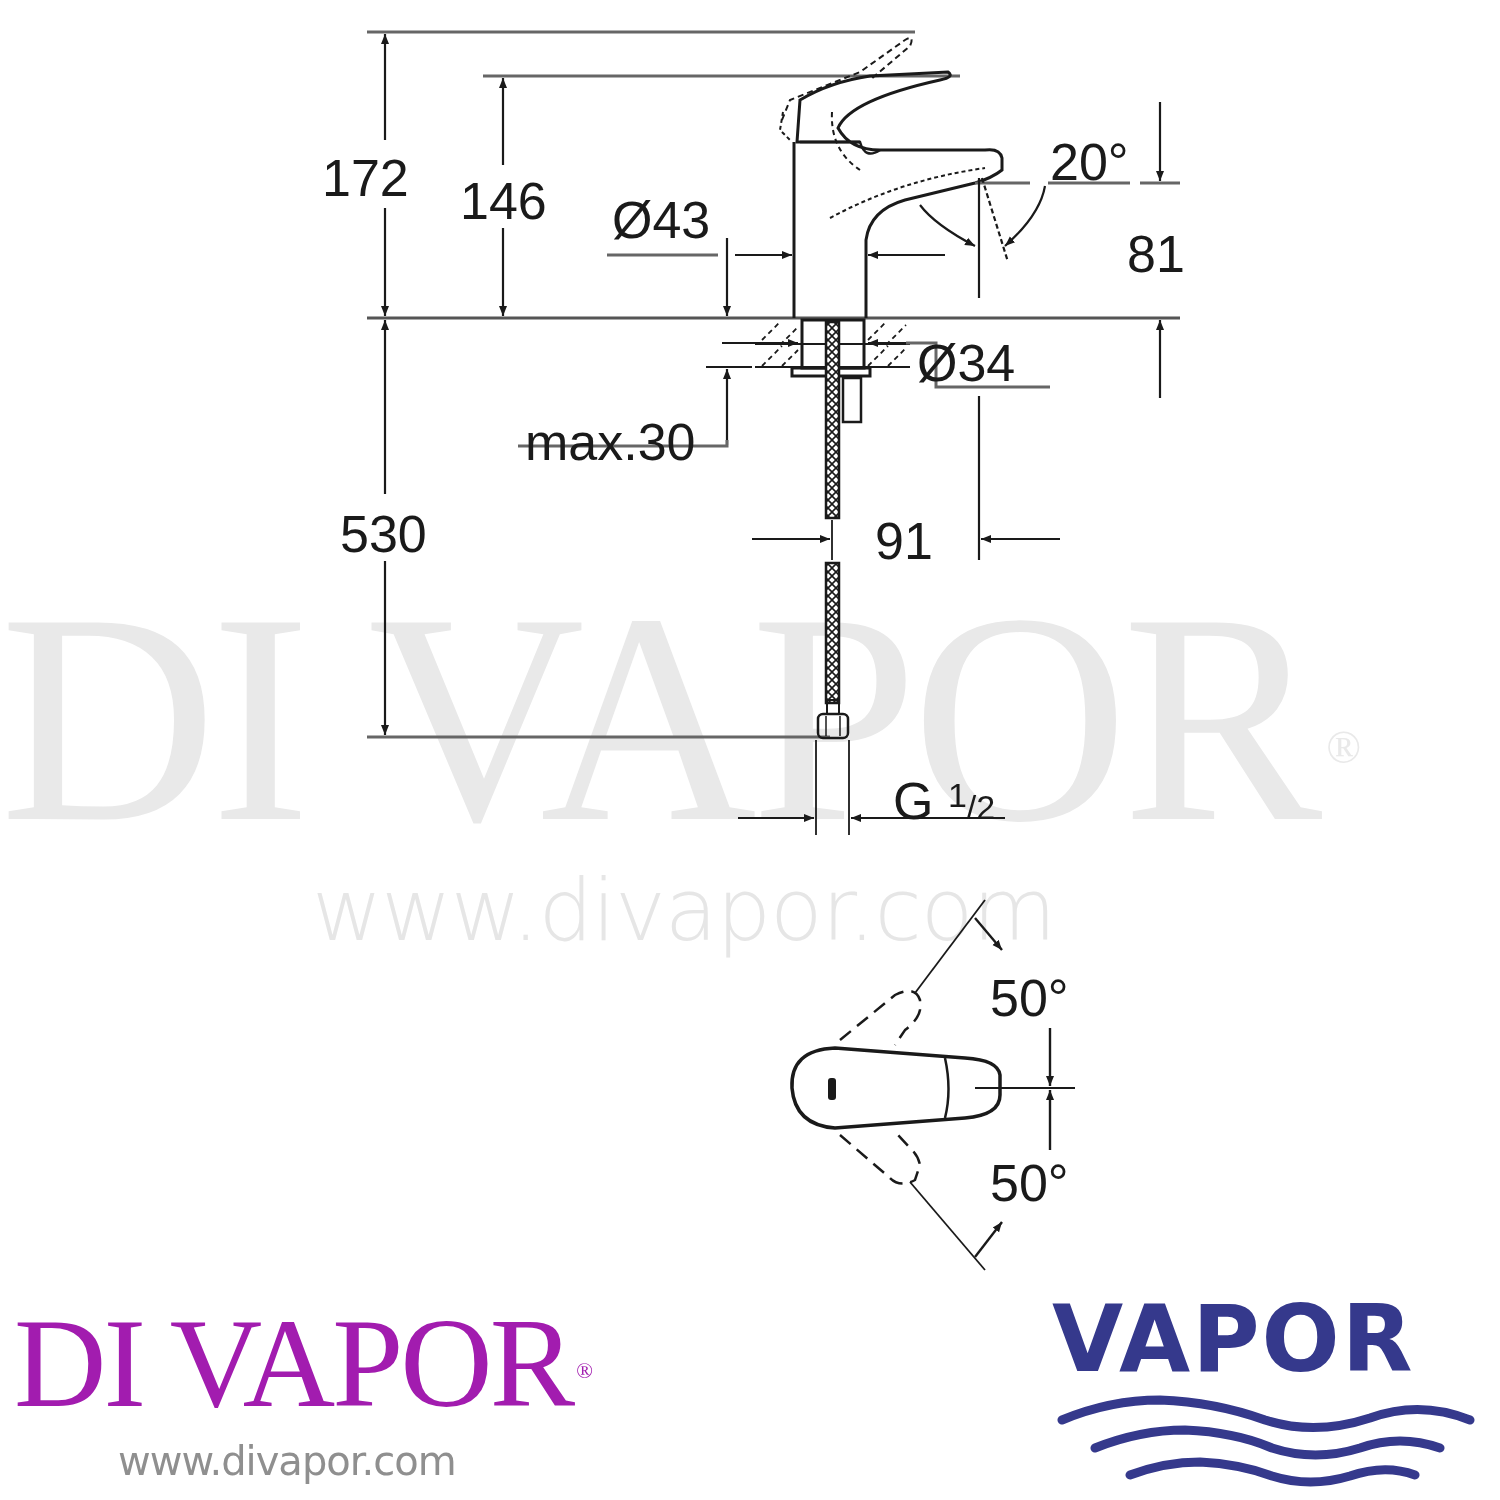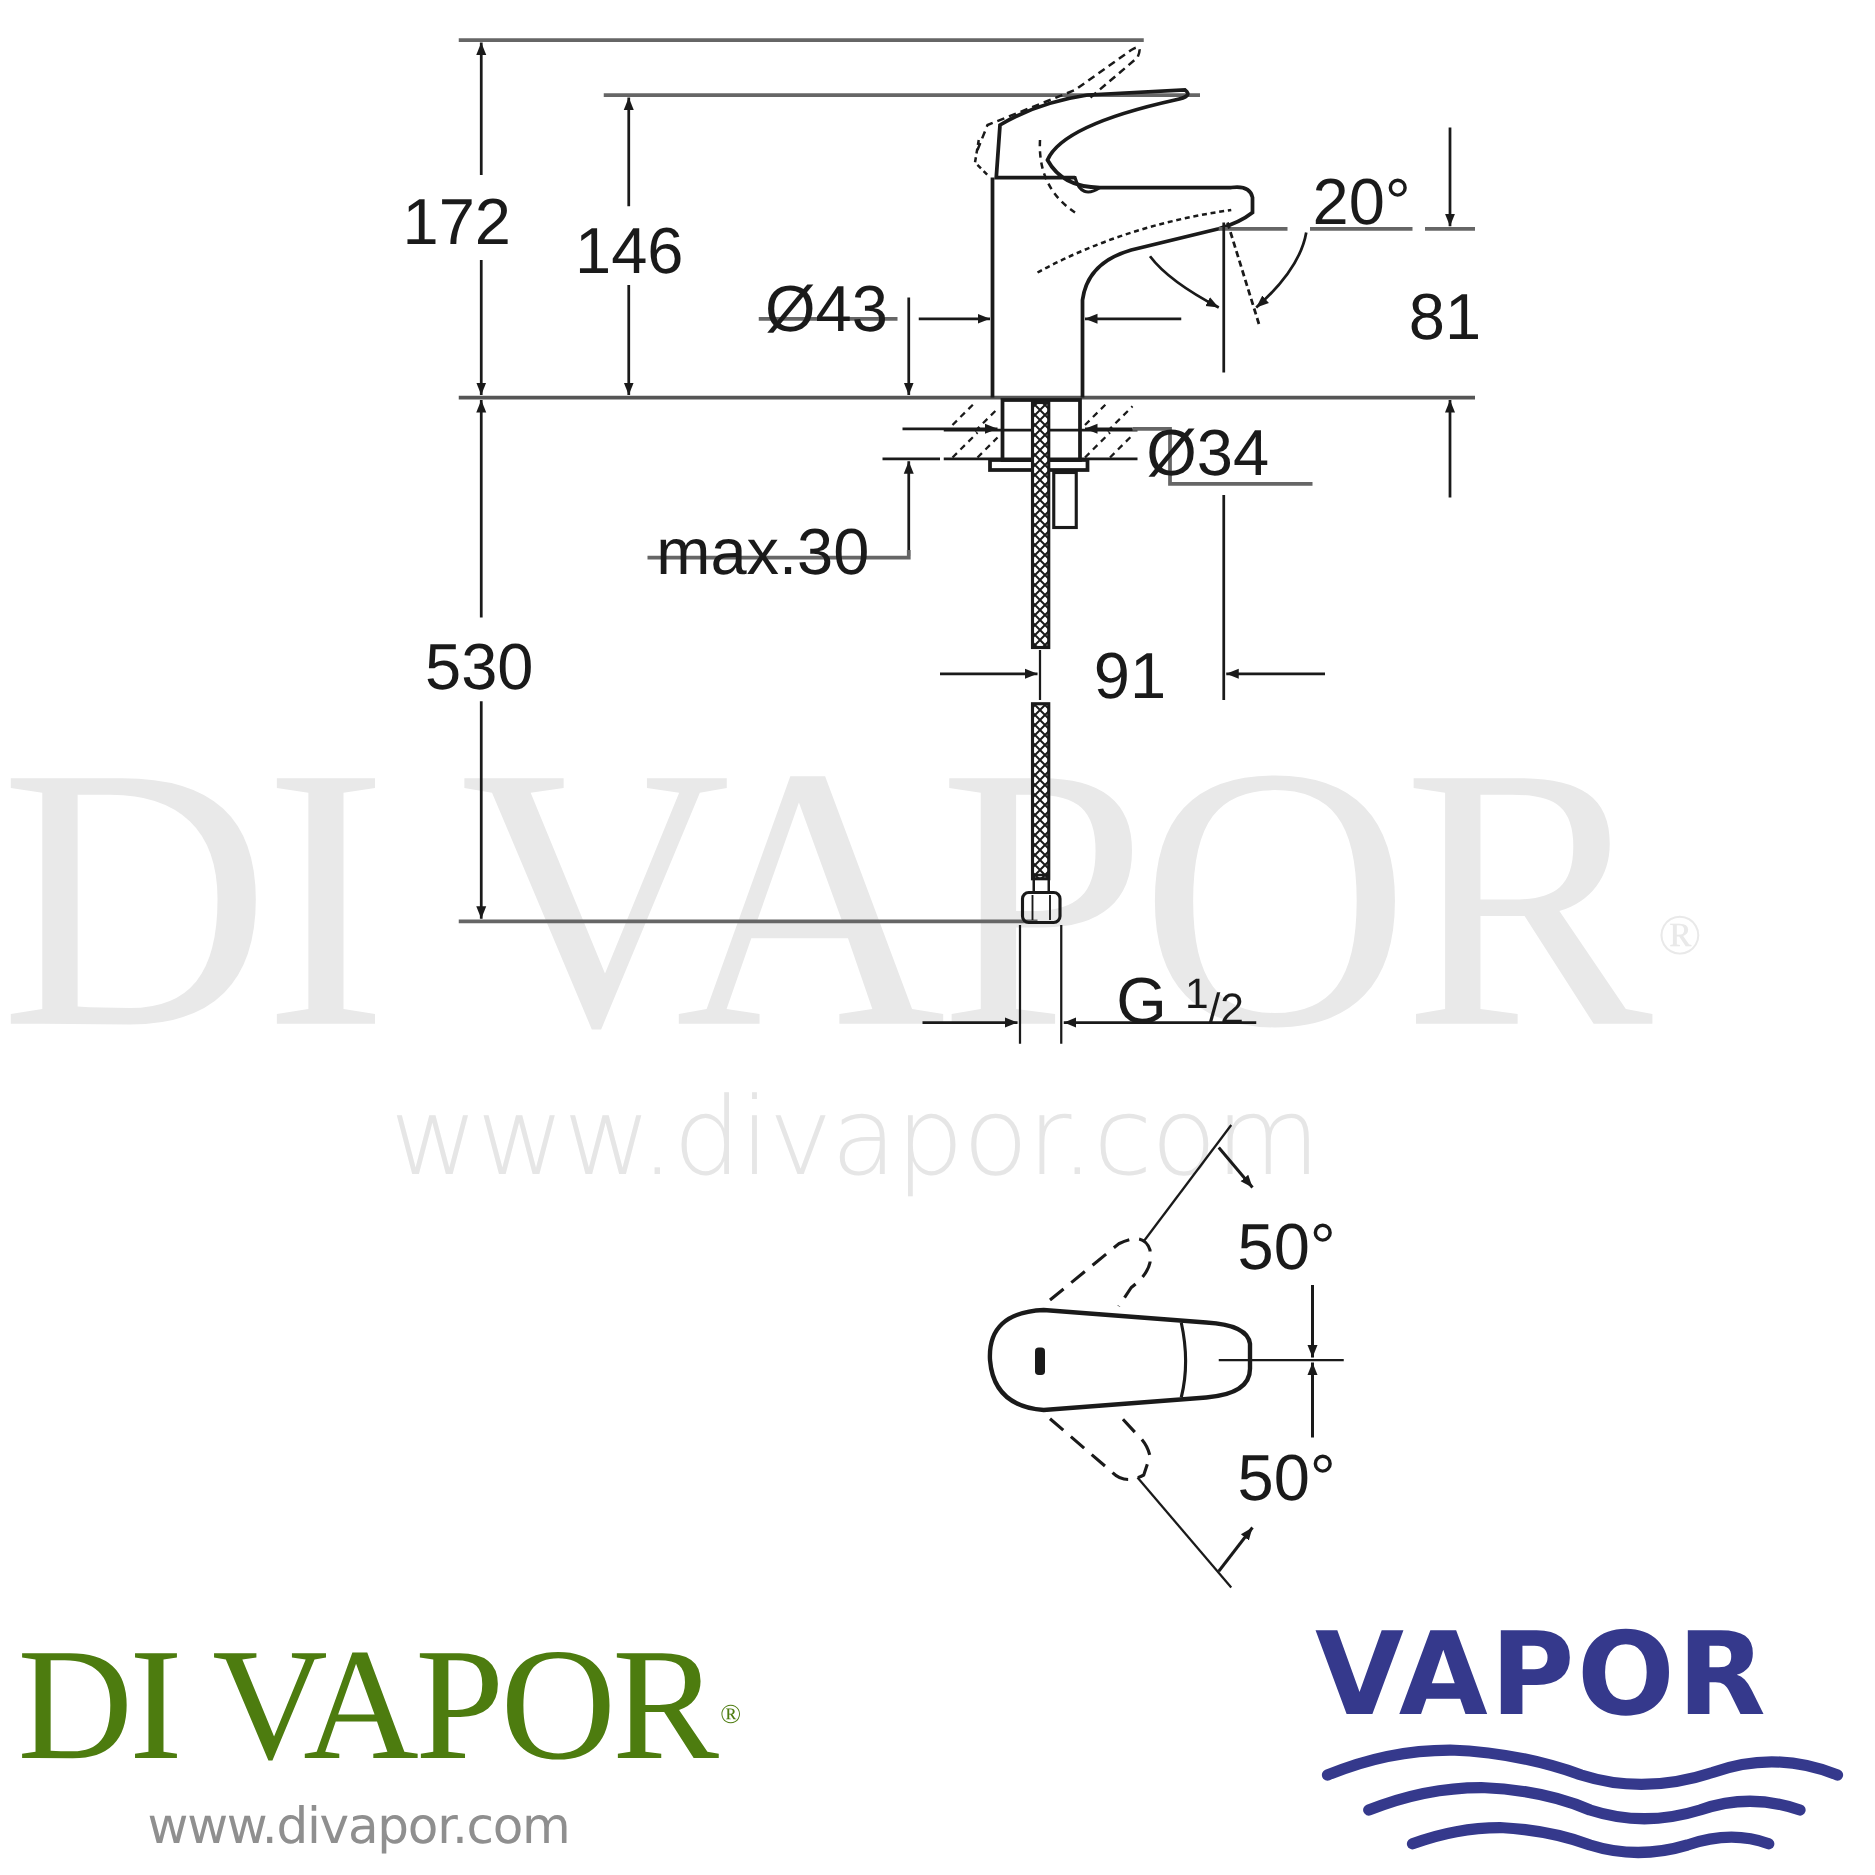--- a/index.html
+++ b/index.html
@@ -19,21 +19,21 @@
     }
     .dim {
       position: absolute; font-family: "Liberation Sans", sans-serif;
       font-size: 52px; line-height: 52px; color: #1a1a1a; white-space: nowrap;
     }
     .dim sup { font-size: 34px; position: relative; top: -6px; vertical-align: top; }
     .dim .frac-den { font-size: 34px; vertical-align: baseline; }
     .logo-dv {
       position: absolute; left: 14px; top: 1303px;
       font-family: "Liberation Serif", "DejaVu Serif", serif;
-      font-size: 128px; line-height: 120px; color: #4d7c0f; letter-spacing: -3px; white-space: nowrap;
+      font-size: 128px; line-height: 120px; color: #a21caf; letter-spacing: -3px; white-space: nowrap;
     }
     .logo-dv .reg { font-size: 22px; vertical-align: top; position: relative; top: 8px; margin-left: 4px; letter-spacing: 0; }
     .logo-url {
       position: absolute; left: 118px; top: 1436px;
       font-family: "DejaVu Sans", sans-serif; font-size: 40px; line-height: 50px; color: #8f8f8f; white-space: nowrap; letter-spacing: -1px;
     }
     .grohe {
       position: absolute; left: 1052px; top: 1292px;
       font-family: "DejaVu Sans", sans-serif; font-weight: bold;
       font-size: 92px; line-height: 96px; color: #35398c; letter-spacing: 2px; white-space: nowrap;
@@ -176,21 +176,21 @@
     <line x1="975" y1="1088" x2="1075" y2="1088" stroke-width="1.8"></line>
     <line x1="975" y1="918" x2="1002" y2="950" marker-end="url(#ar)"></line>
     <line x1="975" y1="1257" x2="1002" y2="1222" marker-end="url(#ar)"></line>
     <line x1="1050" y1="1028" x2="1050" y2="1086" marker-end="url(#ar)"></line>
     <line x1="1050" y1="1150" x2="1050" y2="1090" marker-end="url(#ar)"></line>
   </g>
 </svg>
 
 <div class="dim" style="left:322px; top:152px;">172</div>
 <div class="dim" style="left:460px; top:175px;">146</div>
-<div class="dim" style="left:612px; top:222px;">Ø43</div>
+<div class="dim" style="left:612px; top:194px;">Ø43</div>
 <div class="dim" style="left:1050px; top:136px;">20°</div>
 <div class="dim" style="left:1127px; top:228px;">81</div>
 <div class="dim" style="left:917px; top:337px;">Ø34</div>
 <div class="dim" style="left:525px; top:416px;">max.30</div>
 <div class="dim" style="left:340px; top:508px;">530</div>
 <div class="dim" style="left:875px; top:515px;">91</div>
 <div class="dim" style="left:893px; top:775px;">
   <span>G</span>
   <sup>1</sup><span class="frac-den">/</span><span class="frac-den">2</span>
 </div>

